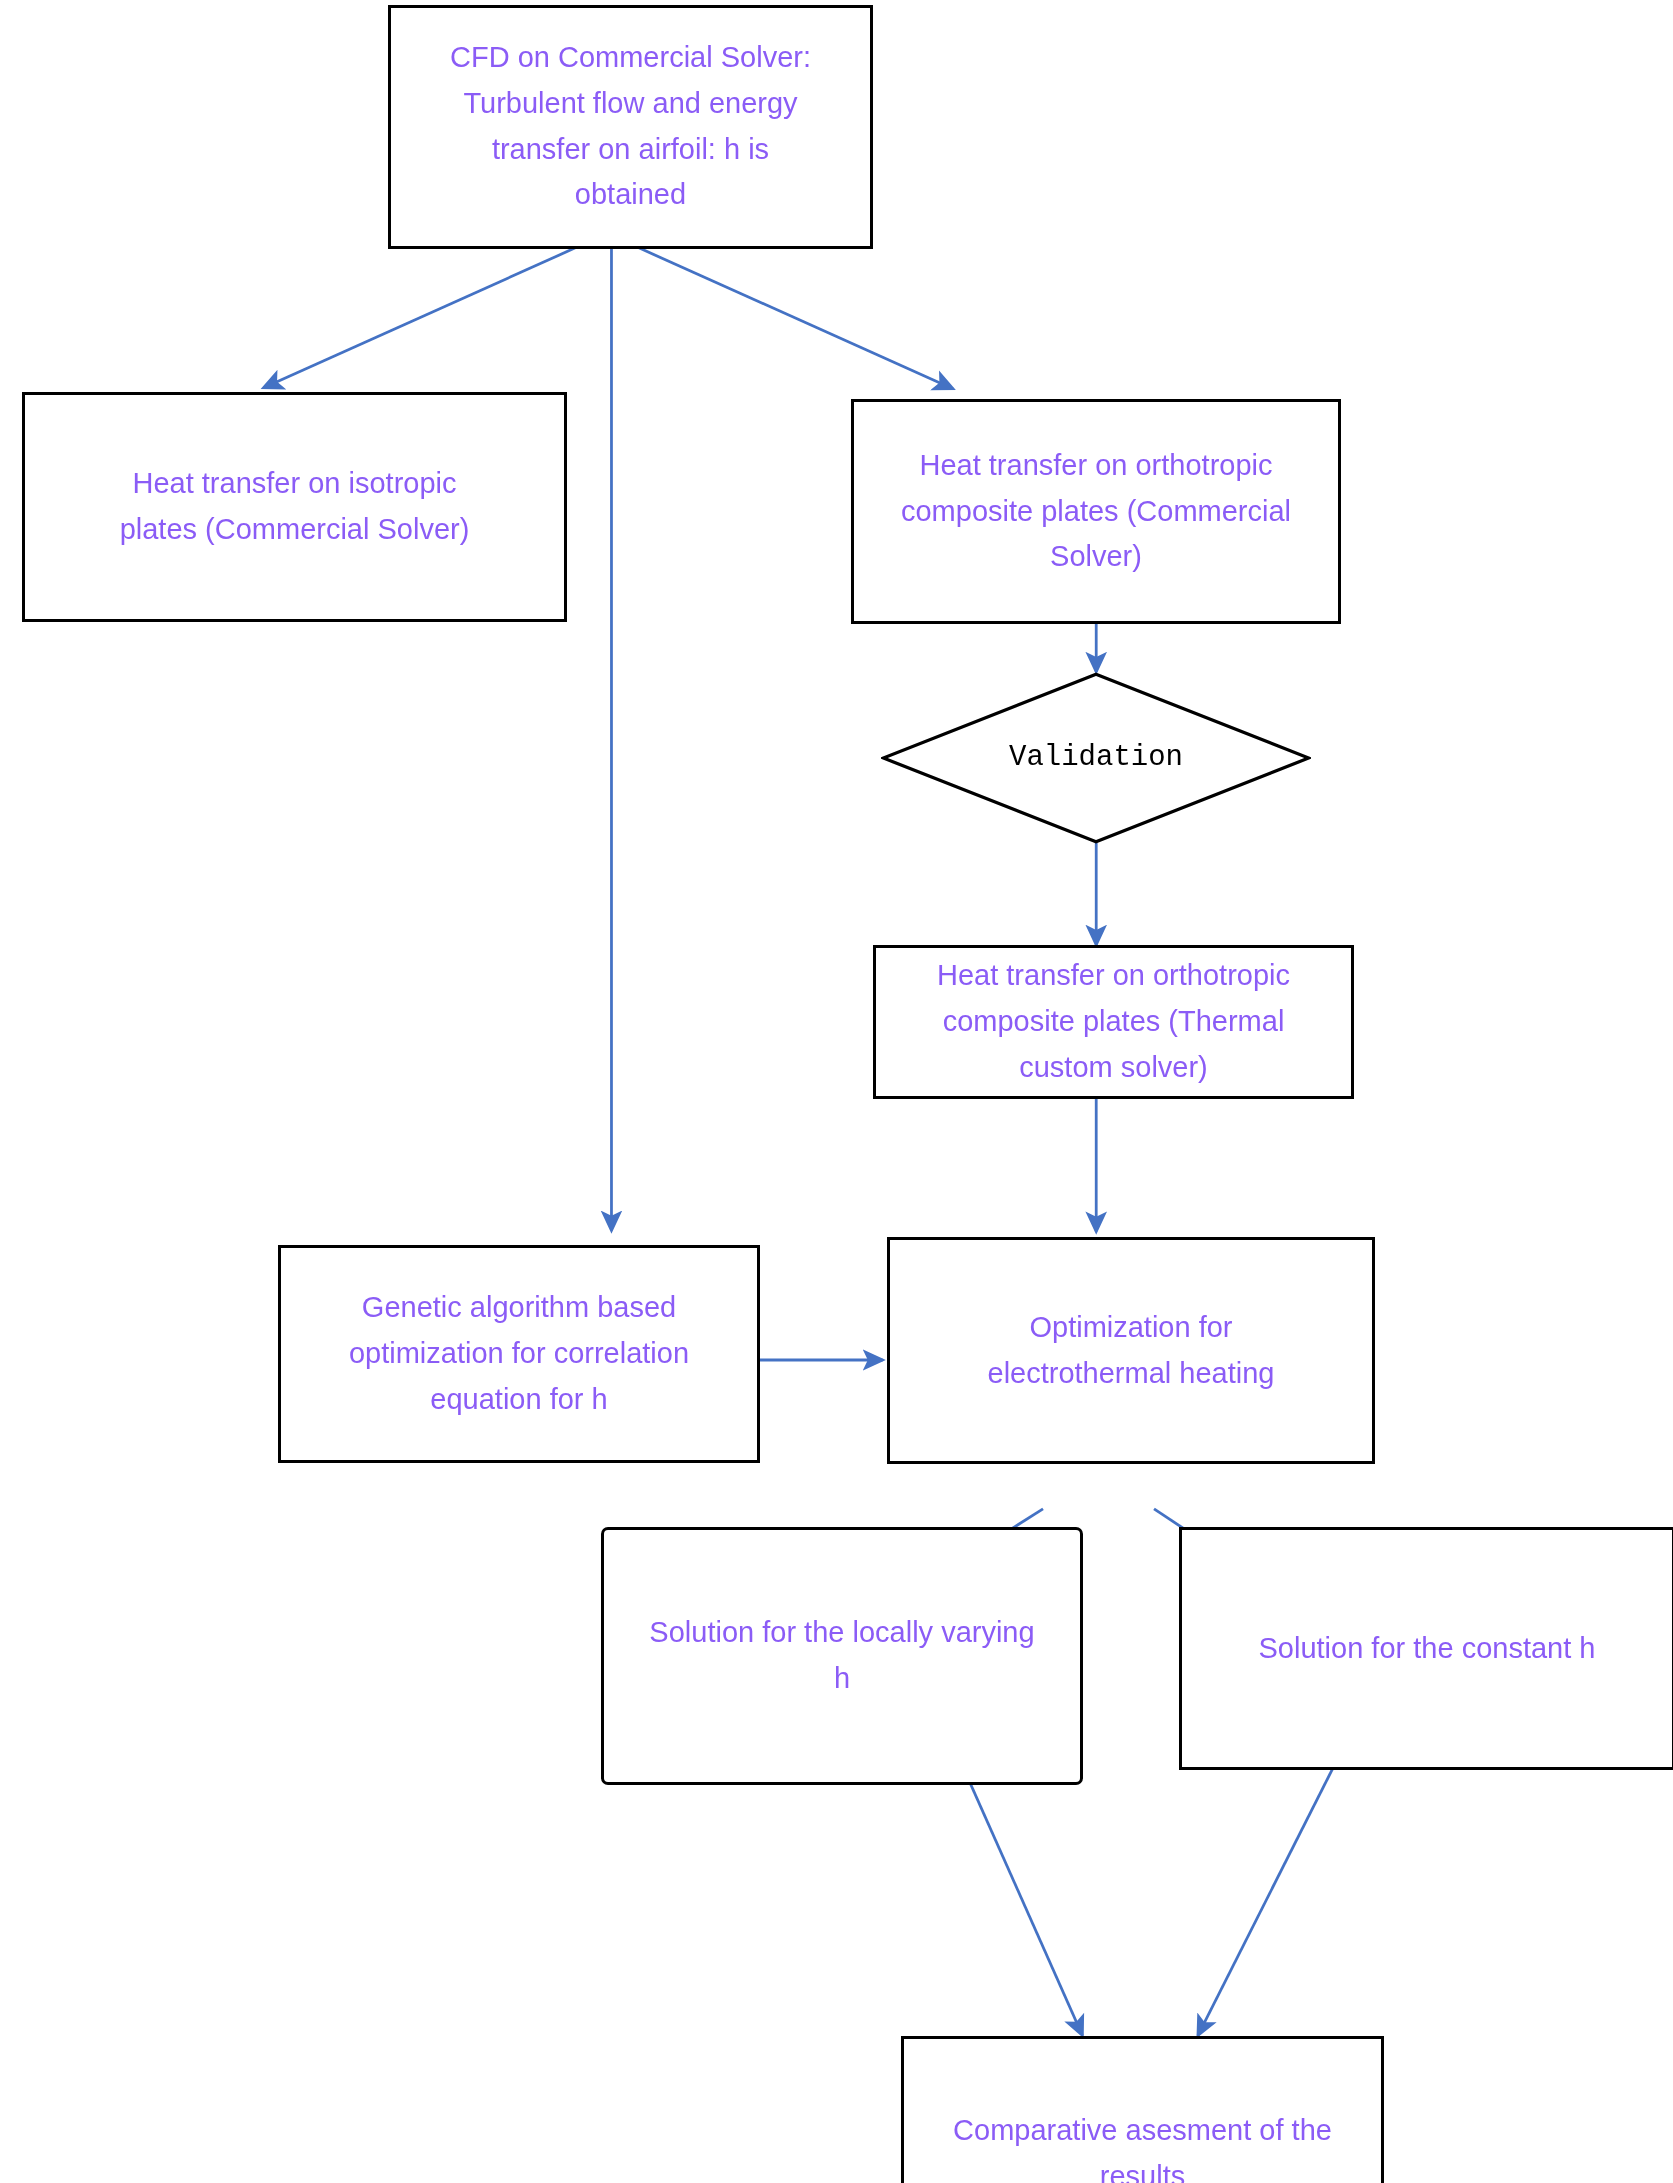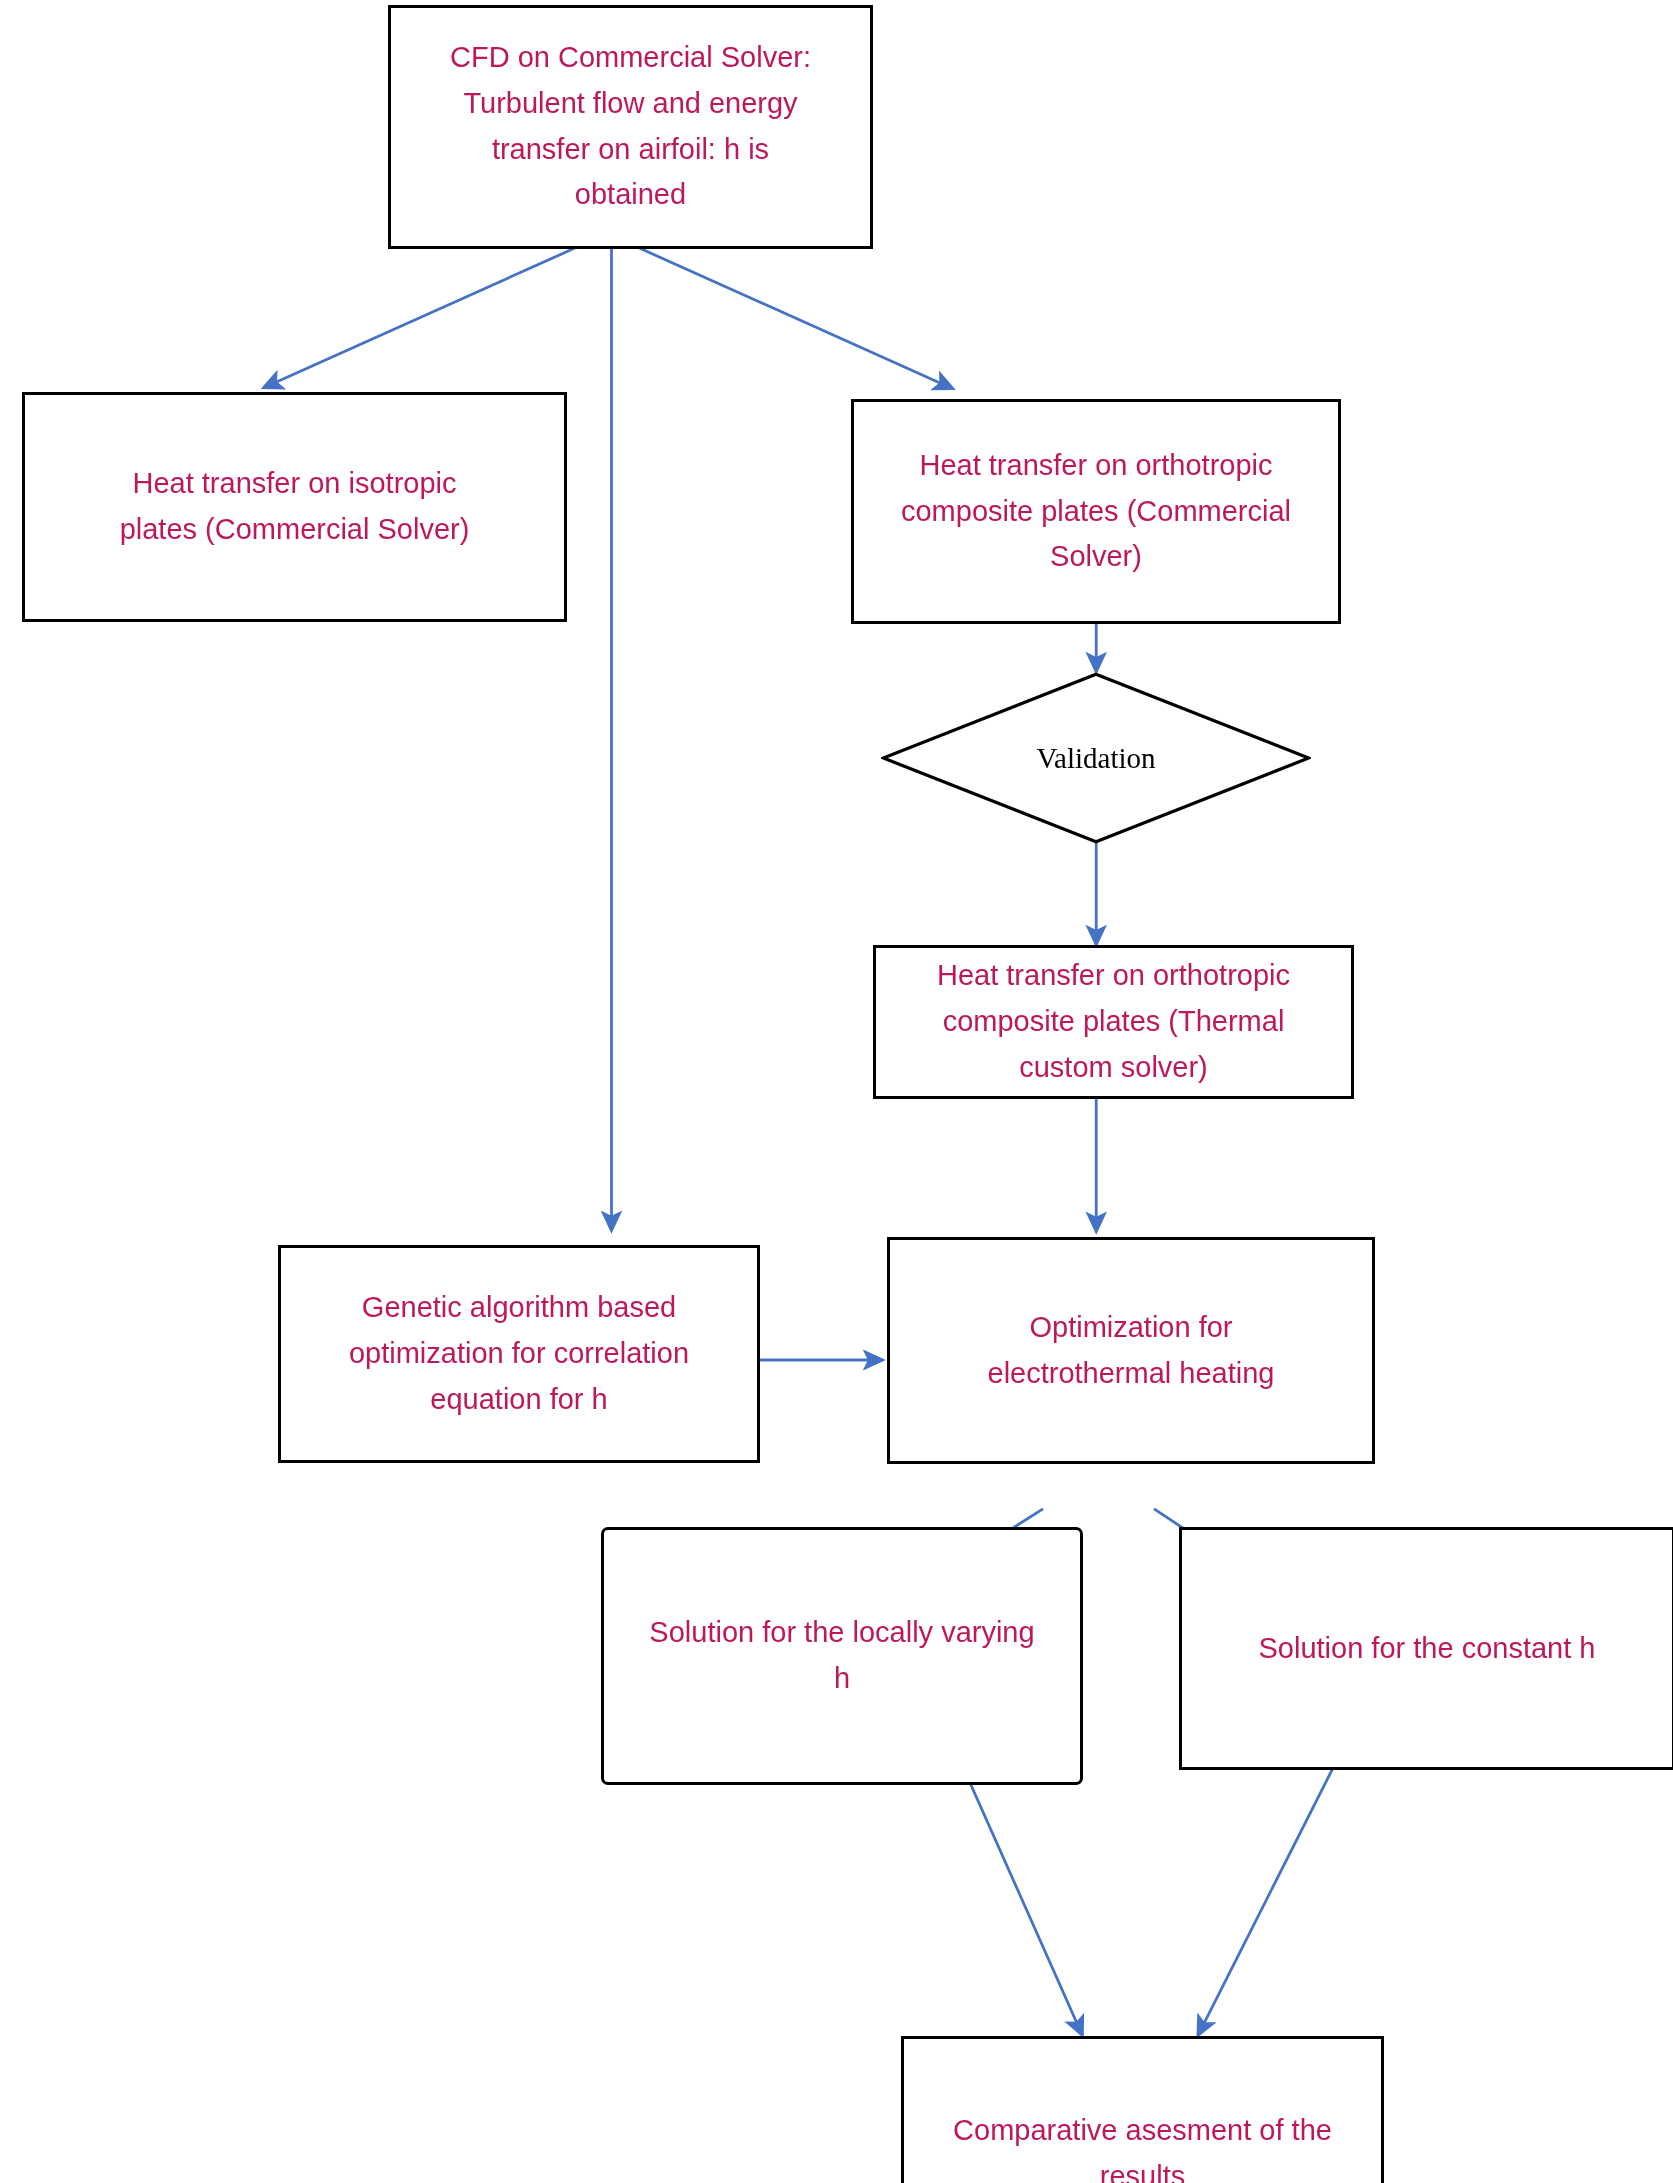--- a/index.html
+++ b/index.html
@@ -25,21 +25,21 @@
     align-items: center;
     justify-content: center;
     text-align: center;
   }
   .node .label {
     display: block;
     width: 100%;
     padding: 0 13px;
     font-size: 29px;
     line-height: 1.58;
-    color: #be185d;
+    color: #8b5cf6;
     white-space: pre-line;
     font-family: "Liberation Sans", sans-serif;
   }
   .diamond-wrap {
     position: absolute;
     display: flex;
     align-items: center;
     justify-content: center;
   }
   .diamond-wrap svg {
@@ -48,21 +48,21 @@
     width: 100%;
     height: 100%;
   }
   .diamond-wrap .label {
     position: relative;
     z-index: 2;
     font-size: 29px;
     line-height: 1.55;
     color: #000000;
     text-align: right;
-    font-family: Liberation Serif, serif;
+    font-family: Liberation Mono, monospace;
   }
   #edges {
     position: absolute;
     left: 0;
     top: 0;
     width: 1673px;
     height: 2183px;
     pointer-events: none;
     z-index: 1;
   }

